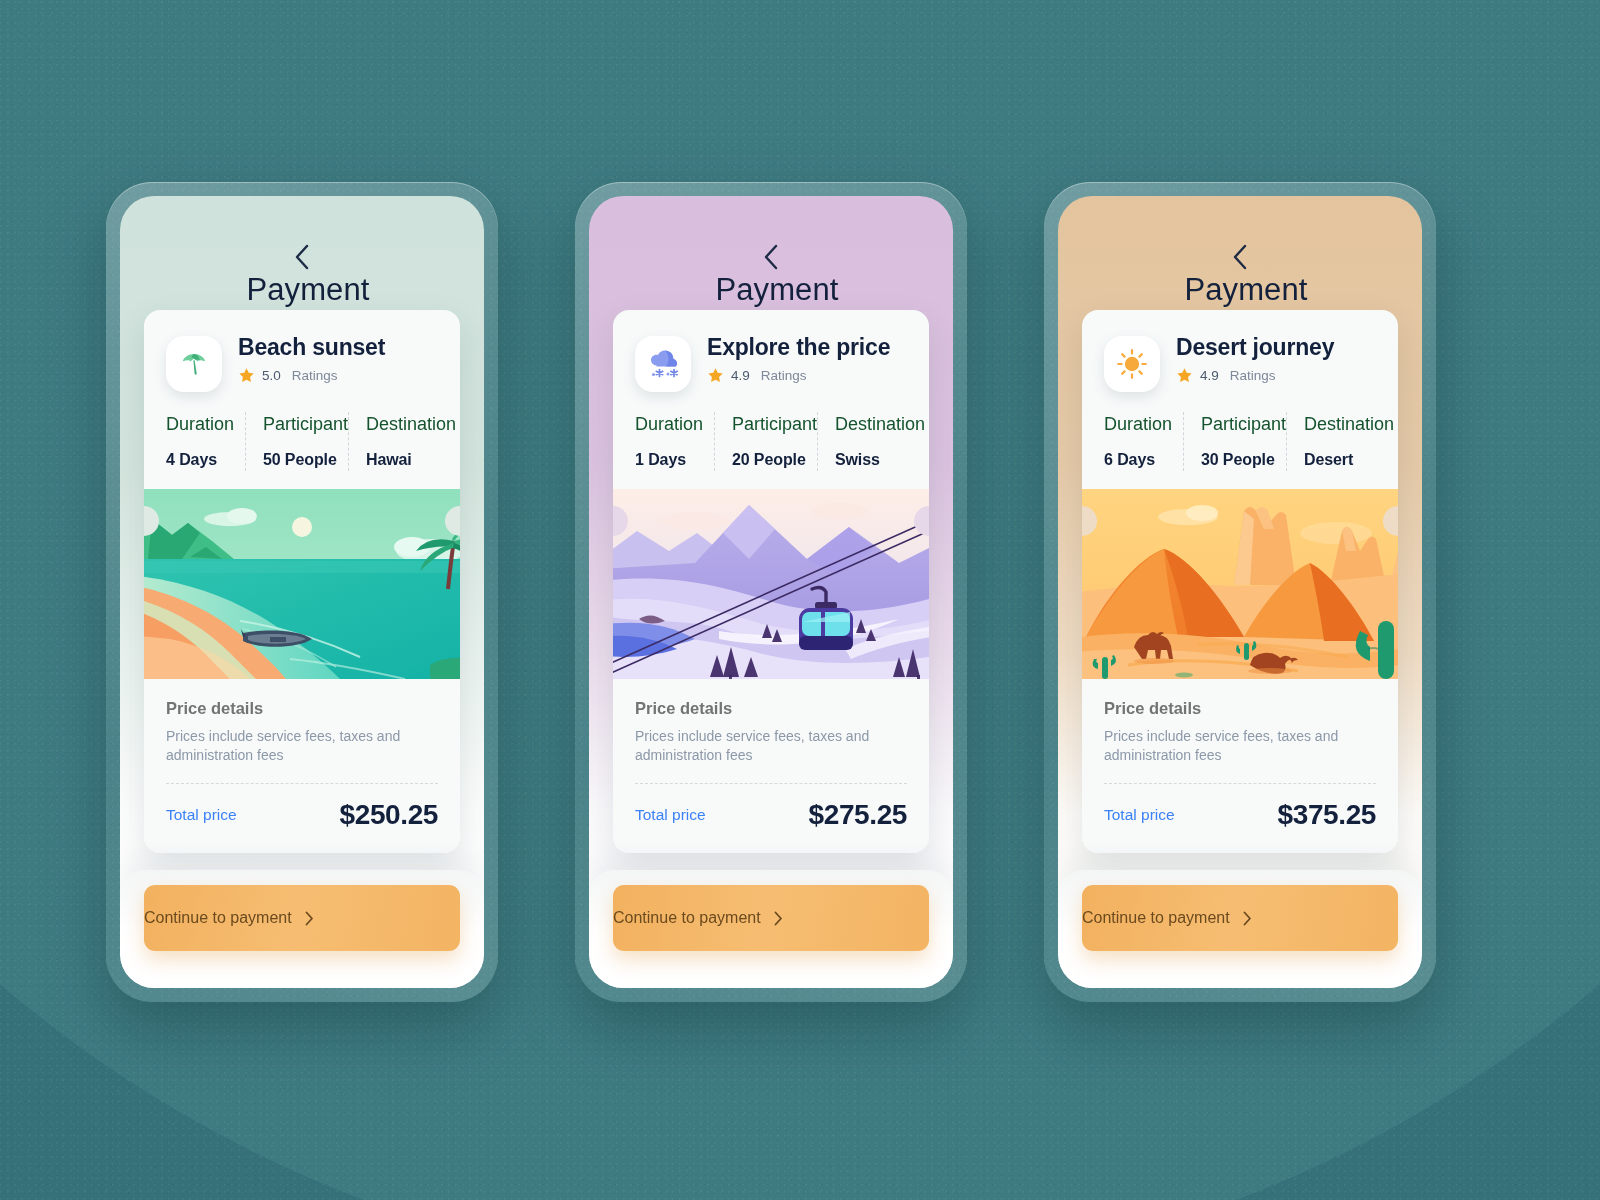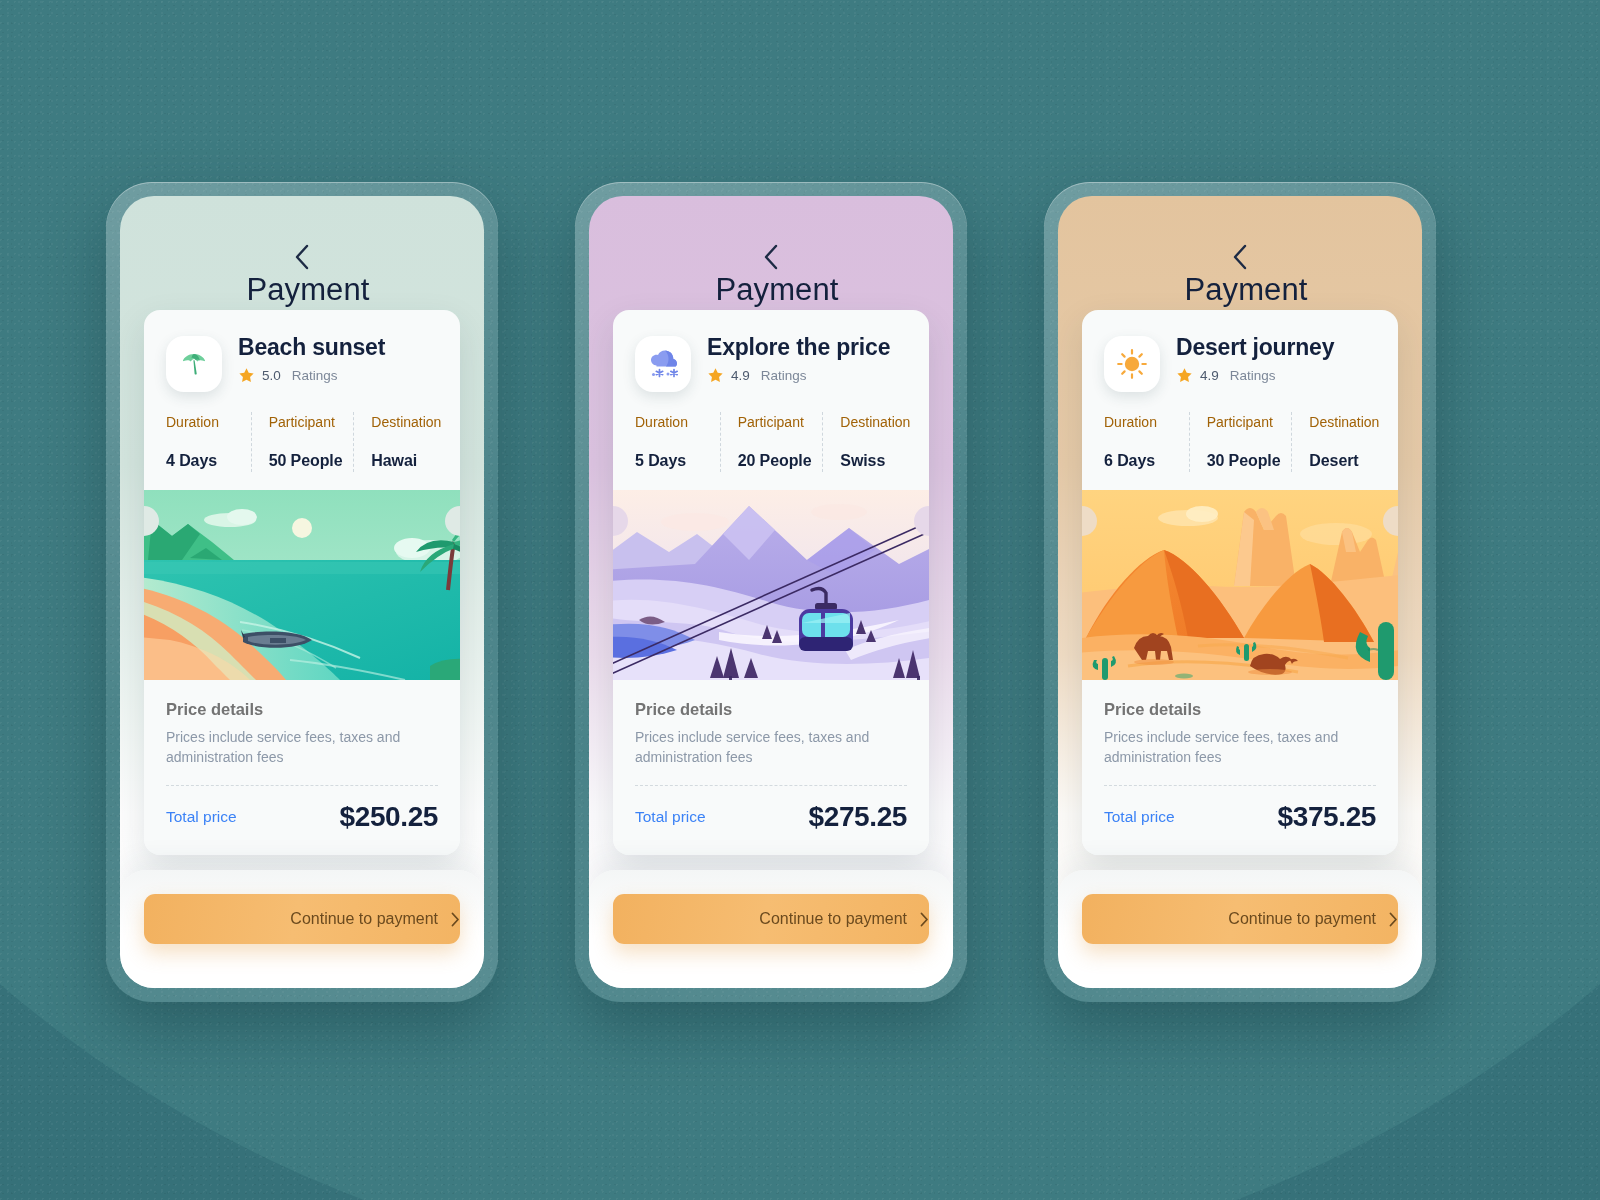--- a/index.html
+++ b/index.html
@@ -131,22 +131,22 @@
     margin-top: 22px;
     padding-bottom: 20px;
   }
   .fact { flex: 1; padding-left: 18px; position: relative; }
   .fact:first-child { padding-left: 0; }
   .fact + .fact::before {
     content: "";
     position: absolute; left: 0; top: -2px; bottom: -2px;
     border-left: 1.5px dashed #cfd7dd;
   }
-  .fact-label { font-size: 14px; color: #a16207; line-height: 1.2; }
-  .fact-value { font-size: 16px; font-weight: 700; color: #14213d; margin-top: 21px; letter-spacing: -.1px; }
+  .fact-label { font-size: 18px; color: #14532d; line-height: 1.2; }
+  .fact-value { font-size: 16px; font-weight: 700; color: #14213d; margin-top: 15px; letter-spacing: -.1px; }
 
   
   .notch {
     position: absolute;
     width: 30px; height: 30px;
     border-radius: 50%;
     top: 196px;
     z-index: 4;
   }
   .notch.left  { left: -15px; }
@@ -168,31 +168,31 @@
 
   
   .sheet {
     position: absolute; left: 0; right: 0; bottom: 0;
     height: 118px;
     background: linear-gradient(180deg, #f4f6f6 0%, #ffffff 55%);
     border-radius: 26px 26px 34px 34px;
     box-shadow: 0 -10px 26px rgba(40,70,80,.07);
   }
   .cta {
-    position: absolute; left: 24px; right: 24px; top: 24px;
-    height: 50px;
+    position: absolute; left: 24px; right: 24px; top: 15px;
+    height: 66px;
     border: none;
     border-radius: 11px;
     background: linear-gradient(100deg, #f2b15f 0%, #f6bd72 48%, #f3b463 100%);
     box-shadow: 0 9px 20px rgba(226,158,72,.32);
     color: #6b4a1e;
     font-family: "Liberation Sans", sans-serif;
     font-size: 16px;
     cursor: pointer;
-    display: flex; align-items: center; justify-content: flex-end; gap: 13px;
+    display: flex; align-items: center; justify-content: flex-start; gap: 13px;
   }
   .cta .chev { width: 9px; height: 15px; display: block; }
 </style>
 </head>
 <body>
 
 <div id="bg-arc"></div>
 <div id="bg-noise"></div>
 
 <div id="stage">
@@ -376,21 +376,21 @@
                   </svg>
                 <span class="rating-val">4.9</span>
                 <span class="rating-lbl">Ratings</span>
               </span>
             </span>
           </div>
 
           <div class="facts">
             <div class="fact">
               <div class="fact-label">Duration</div>
-              <div class="fact-value">5 Days</div>
+              <div class="fact-value">1 Days</div>
             </div>
             <div class="fact">
               <div class="fact-label">Participant</div>
               <div class="fact-value">20 People</div>
             </div>
             <div class="fact">
               <div class="fact-label">Destination</div>
               <div class="fact-value">Swiss</div>
             </div>
           </div>

